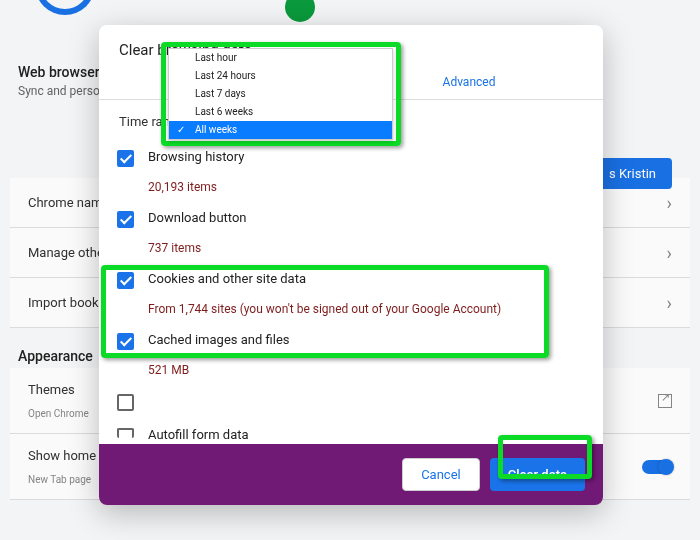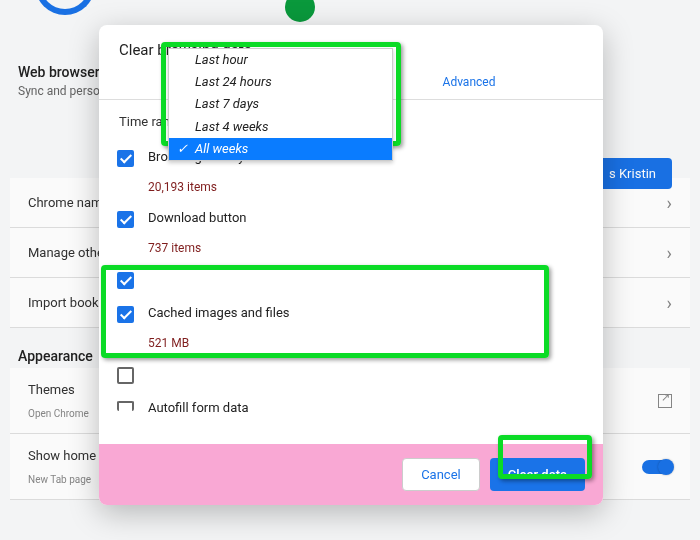--- a/index.html
+++ b/index.html
@@ -22,37 +22,37 @@
     .modal-backdrop { position: absolute; inset: 0; background: rgba(0,0,0,0.02); }
     .modal { position: absolute; left: 99px; top: 25px; width: 504px; height: 480px; background: #fff; border-radius: 8px; box-shadow: 0 8px 30px rgba(0,0,0,.25); display: flex; flex-direction: column; }
     .modal-title { font-size: 15px; color: #222; padding: 16px 20px 6px; }
     .tabs { display: flex; border-bottom: 1px solid #ddd; padding: 0 16px; }
     .tab { flex: 1; text-align: center; padding: 10px 0; font-size: 12px; color: #1a73e8; cursor: pointer; }
     .tab.inactive { color: #202124; }
     .time-range-row { display: flex; align-items: center; padding: 14px 20px 8px; gap: 16px; }
     .time-range-label { font-size: 13px; color: #333; }
     
     .dropdown-menu { position: absolute; left: 168px; top: 48px; width: 225px; background: #fff; border: 1px solid #ccc; box-shadow: 0 2px 4px rgba(0,0,0,.2); z-index: 10; }
-    .dropdown-item { font-size: 13px; color: #222; padding: 2px 12px 2px 26px; cursor: pointer; line-height: 1.4; font-style: italic; }
+    .dropdown-item { font-size: 10px; color: #222; padding: 2px 12px 2px 26px; cursor: pointer; line-height: 1.4; }
     .dropdown-item.selected { background: #0a7cff; color: #fff; position: relative; }
     .dropdown-item.selected::before { content: '✓'; position: absolute; left: 8px; }
     .hl-dropdown { position: absolute; left: 161px; top: 42px; width: 240px; height: 104px; border: 5px solid #0bdb26; border-radius: 4px; box-shadow: 2px 2px 4px rgba(0,0,0,.4); z-index: 9; pointer-events: none; }
 
     .options { padding: 4px 10px 0; }
     .opt-row { display: flex; align-items: flex-start; padding: 8px 8px; gap: 14px; }
     .chk { width: 17px; height: 17px; border: 2px solid #666; border-radius: 2px; margin-top: 1px; flex-shrink: 0; position: relative; cursor: pointer; }
     .chk.checked { background: #1a73e8; border-color: #1a73e8; }
     .chk.checked::after { content: ''; position: absolute; left: 4px; top: 0px; width: 4px; height: 9px; border: solid #fff; border-width: 0 2px 2px 0; transform: rotate(45deg); }
     .opt-text .title { font-size: 13px; color: #222; }
     .opt-text .sub { font-size: 12px; color: #7f1d1d; margin-top: 16px; }
 
     .hl-cookies { position: absolute; left: 101px; top: 265px; width: 448px; height: 93px; border: 5px solid #0bdb26; border-radius: 4px; box-shadow: 2px 2px 4px rgba(0,0,0,.4); pointer-events: none; }
     .hl-cleardata { position: absolute; left: 498px; top: 435px; width: 94px; height: 44px; border: 5px solid #0bdb26; border-radius: 4px; box-shadow: 2px 2px 4px rgba(0,0,0,.4); pointer-events: none; }
 
-    .footer { position: absolute; bottom: 0; right: 0; left: 0; padding: 14px 18px; display: flex; justify-content: flex-end; gap: 10px; background: #f9a8d4; border-radius: 0 0 8px 8px; }
+    .footer { position: absolute; bottom: 0; right: 0; left: 0; padding: 14px 18px; display: flex; justify-content: flex-end; gap: 10px; background: #701a75; border-radius: 0 0 8px 8px; }
     .btn { padding: 8px 18px; font-size: 13px; border-radius: 4px; cursor: pointer; border: none; }
     .btn-cancel { background: #fff; border: 1px solid #ccc; color: #1a73e8; }
     .btn-primary { background: #1a73e8; color: #fff; font-weight: 500; }
   </style>
 </head>
 <body>
 
 <div class="bg-content">
   <div class="blue-arc"></div>
   <div class="green-ball"></div>
@@ -112,20 +112,24 @@
     </div>
     <div class="opt-row">
       <div class="chk checked"></div>
       <div class="opt-text">
         <div class="title">Download button</div>
         <div class="sub">737 items</div>
       </div>
     </div>
     <div class="opt-row">
       <div class="chk checked"></div>
+      <div class="opt-text">
+        <div class="title">Cookies and other site data</div>
+        <div class="sub">From 1,744 sites (you won't be signed out of your Google Account)</div>
+      </div>
     </div>
     <div class="opt-row">
       <div class="chk checked"></div>
       <div class="opt-text">
         <div class="title">Cached images and files</div>
         <div class="sub">521 MB</div>
       </div>
     </div>
     <div class="opt-row">
       <div class="chk"></div>
@@ -141,19 +145,19 @@
   <div class="footer">
     <button class="btn btn-cancel">Cancel</button>
     <button class="btn btn-primary">Clear data</button>
   </div>
 </div>
 
 <div class="dropdown-menu">
   <div class="dropdown-item">Last hour</div>
   <div class="dropdown-item">Last 24 hours</div>
   <div class="dropdown-item">Last 7 days</div>
-  <div class="dropdown-item">Last 4 weeks</div>
+  <div class="dropdown-item">Last 6 weeks</div>
   <div class="dropdown-item selected">All weeks</div>
 </div>
 
 <div class="hl-dropdown"></div>
 <div class="hl-cookies"></div>
 <div class="hl-cleardata"></div>
 
 </body></html>

